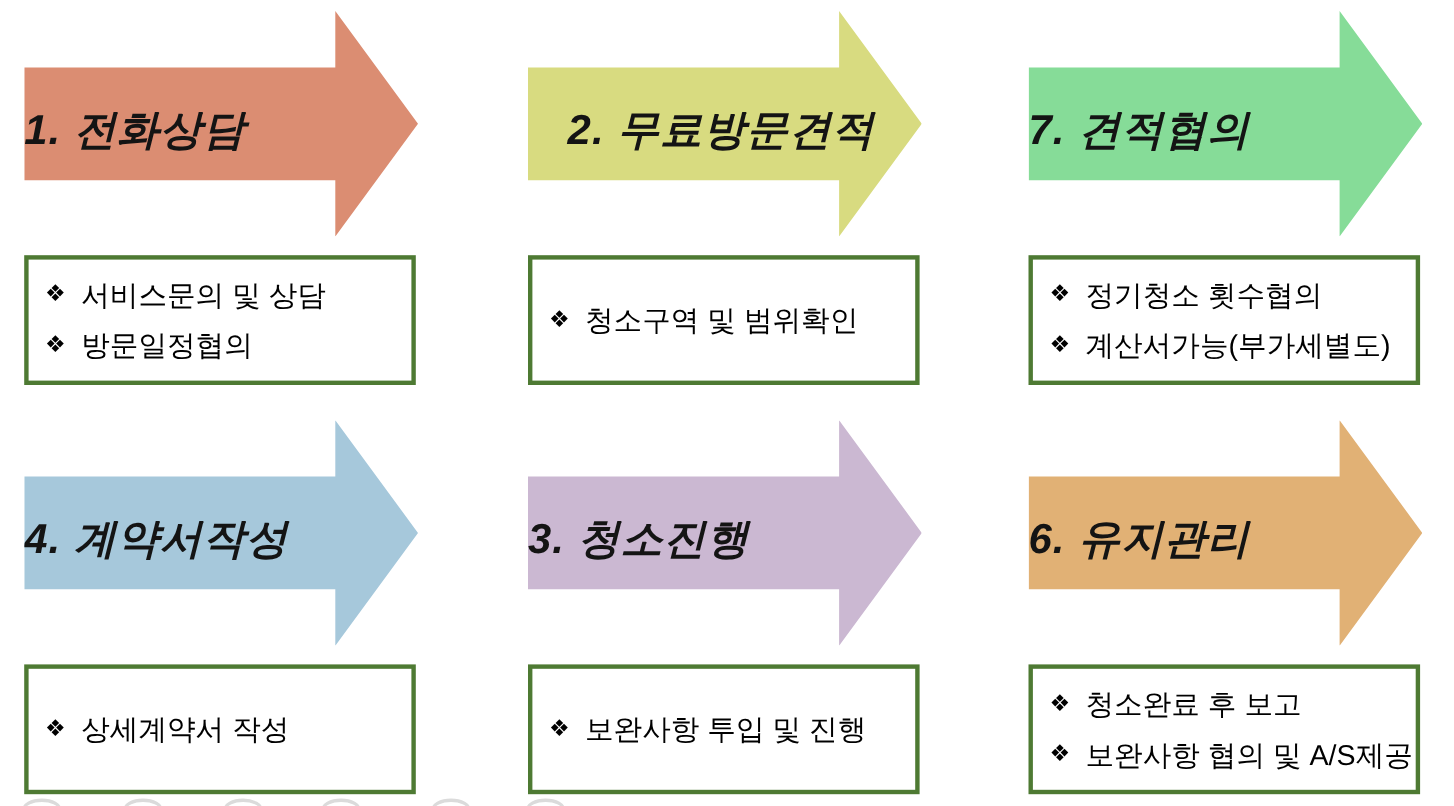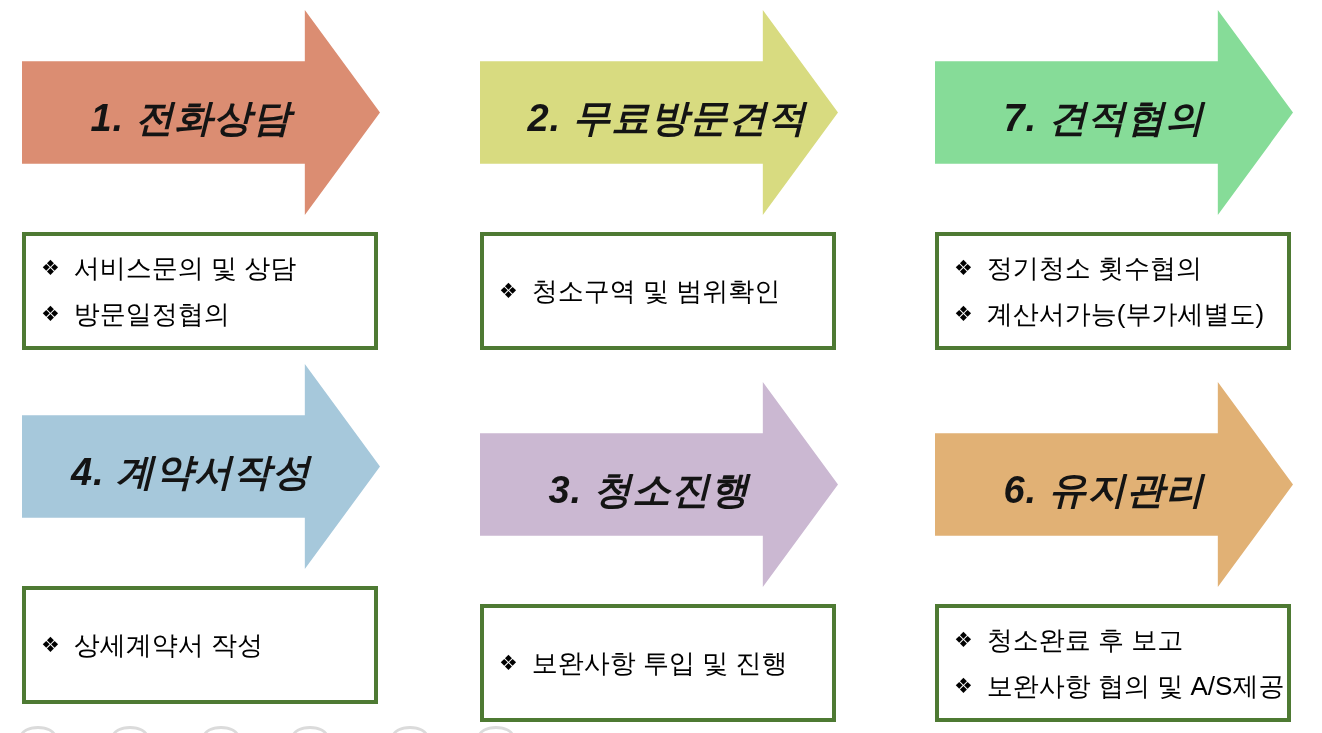--- a/index.html
+++ b/index.html
@@ -7,29 +7,29 @@
   body {
     position: relative;
     background: #ffffff;
     overflow: hidden;
     font-family: "Liberation Sans", "DejaVu Sans", sans-serif;
   }
   .cell { position: absolute; width: 358px; height: 345px; }
   .c1r1 { left: 22px;  top: 10px; }
   .c2r1 { left: 480px; top: 10px; }
   .c3r1 { left: 935px; top: 10px; }
-  .c1r2 { left: 22px;  top: 364px; }
+  .c1r2 { left: 22px;  top: 382px; }
   .c2r2 { left: 480px; top: 382px; }
   .c3r2 { left: 935px; top: 382px; }
 
   .arrow {
     position: relative;
     width: 358px; height: 205px;
     clip-path: polygon(0 25%, 79% 25%, 79% 0, 100% 50%, 79% 100%, 79% 75%, 0 75%);
-    display: flex; align-items: center; justify-content: center;
+    display: flex; align-items: center; 
     padding-right: 20px; padding-top: 12px;
   }
   .arrow-title {
     font-size: 38px;
     font-weight: bold;
     font-style: italic;
     color: #141414;
     white-space: nowrap;
     letter-spacing: 1px;
   }

